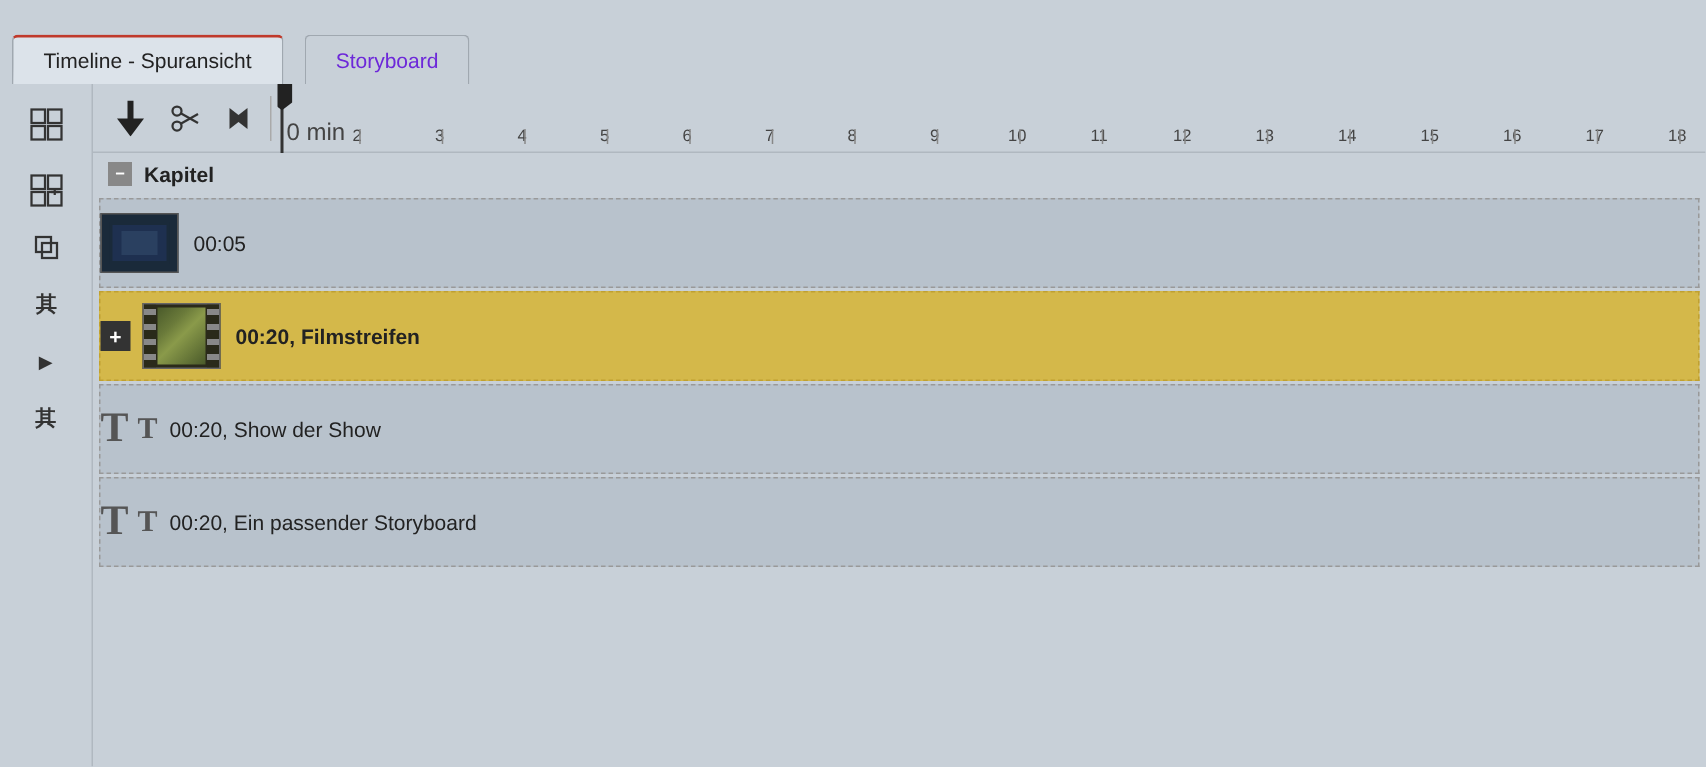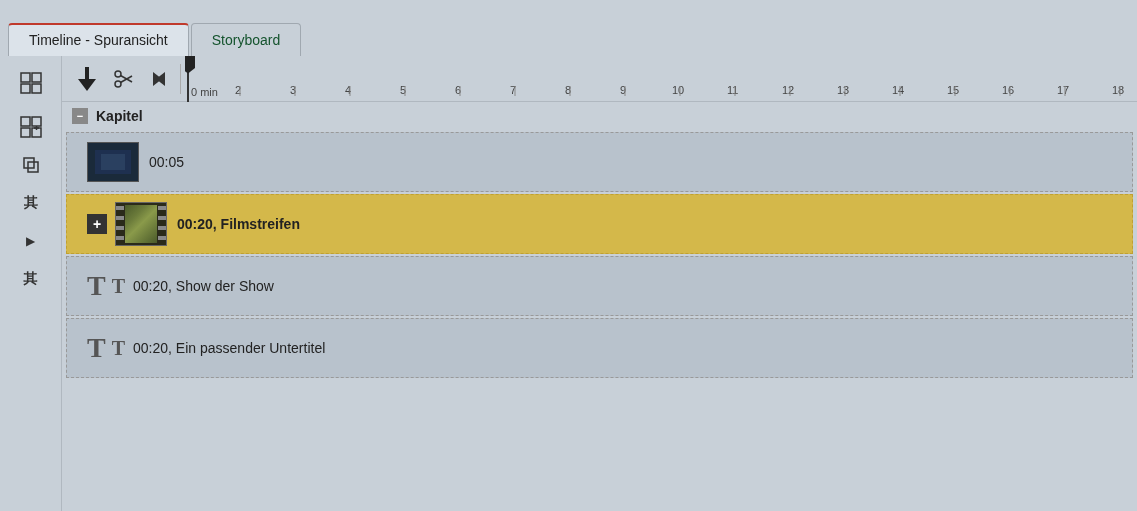--- a/index.html
+++ b/index.html
@@ -12,20 +12,21 @@
       overflow: hidden;
     }
 
     
     .tab-bar {
       display: flex;
       align-items: flex-end;
       background: #c8d0d8;
       padding: 6px 0 0 8px;
       height: 56px;
+      gap: 12px;
     }
 
     .tab {
       padding: 8px 20px;
       border-radius: 4px 4px 0 0;
       cursor: pointer;
       font-size: 14px;
       border: 1px solid #a0a8b0;
       border-bottom: none;
       margin-right: 2px;
@@ -36,21 +37,21 @@
     .tab.active {
       background: #dce3ea;
       border-top: 2px solid #c0392b;
       font-weight: normal;
       color: #222;
       padding-top: 7px;
     }
 
     .tab.inactive {
       background: #c8d0d8;
-      color: #14532d;
+      color: #6d28d9;
     }
 
     
     .main-area {
       display: flex;
       height: calc(511px - 56px);
       background: #c8d0d8;
     }
 
     
@@ -140,21 +141,21 @@
       flex-shrink: 0;
     }
 
     .track-row {
       border: 1px dashed #999;
       margin: 2px 4px;
       background: #b8c2cc;
       display: flex;
       align-items: center;
       min-height: 60px;
-      padding: 4px 20px;
+      padding: 4px 0;
       position: relative;
     }
 
     .track-row.highlighted {
       background: #d4b84a;
       border-color: #c0a030;
     }
 
     .track-thumbnail {
       width: 52px;
@@ -352,21 +353,21 @@
           </svg>
         </div>
       </div>
 
       <div class="ruler-container" style="position:relative;">
         
         <div style="position:absolute; left:2px; top:0; bottom:0; width:2px; background:#333; z-index:10;">
           <div style="position:absolute; left:-6px; top:0; width:14px; height:18px; background:#222; clip-path: polygon(0 0, 100% 0, 100% 70%, 50% 100%, 0 70%);"></div>
         </div>
         
-        <span style="position:absolute; left:6px; bottom:4px; font-size:11px; color:#444;">0 min</span>
+        <span style="position:absolute; left:6px; bottom:4px; font-size:16px; color:#444;">0 min</span>
         
         <svg width="100%" height="46">
 
           <text x="50" y="38" font-size="11" fill="#444">2</text>
           <line x1="55" y1="30" x2="55" y2="40" stroke="#888" stroke-width="1"></line>
           <text x="105" y="38" font-size="11" fill="#444">3</text>
           <line x1="110" y1="30" x2="110" y2="40" stroke="#888" stroke-width="1"></line>
           <text x="160" y="38" font-size="11" fill="#444">4</text>
           <line x1="165" y1="30" x2="165" y2="40" stroke="#888" stroke-width="1"></line>
           <text x="215" y="38" font-size="11" fill="#444">5</text>
@@ -438,19 +439,19 @@
         <span class="text-icon-small">T</span>
         <span class="track-label">
           <span>00:20</span>, <span>Show der Show</span>
         </span>
       </div>
 
       <div class="track-row">
         <span class="text-icon-large">T</span>
         <span class="text-icon-small">T</span>
         <span class="track-label">
-          <span>00:20</span>, <span>Ein passender Untertitel</span>
+          <span>00:20</span>, <span>Ein passender Storyboard</span>
         </span>
       </div>
 
     </div>
   </div>
 </div>
 
 </body></html>

